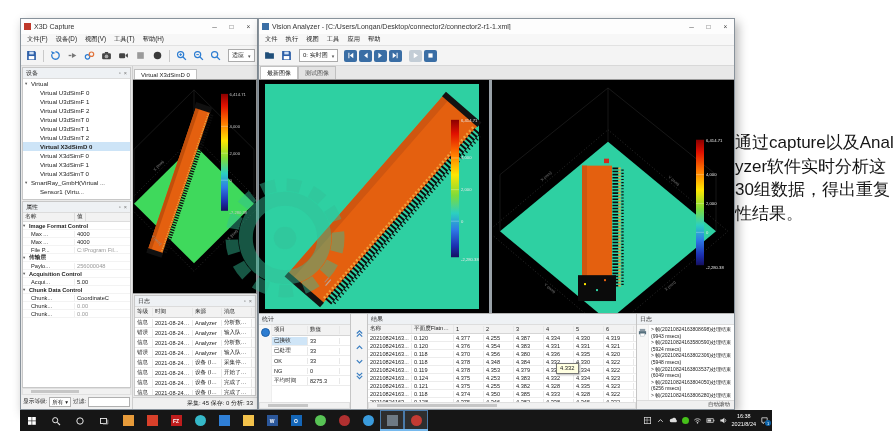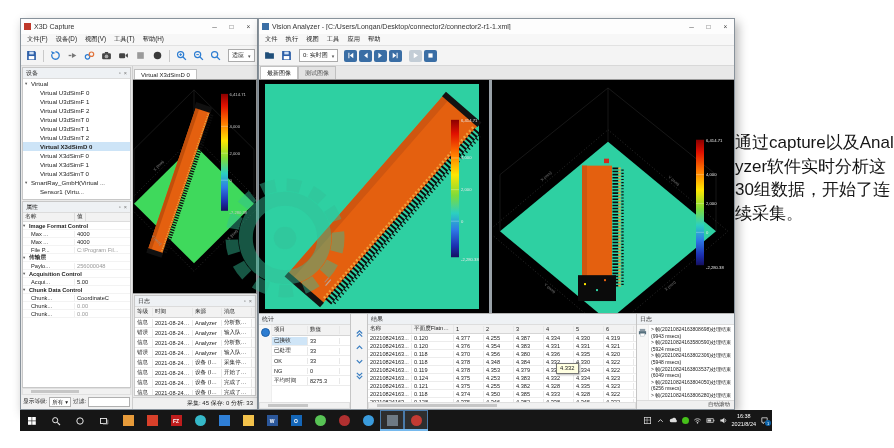--- a/index.html
+++ b/index.html
@@ -949,21 +949,21 @@
 
 <div class="watermark">
   <svg class="wm-gear" viewBox="0 0 100 100">
     <circle cx="50" cy="50" r="28" fill="none" stroke="rgba(52,190,150,.45)" stroke-width="10"></circle>
     <circle cx="50" cy="50" r="38" fill="none" stroke="rgba(52,190,150,.45)" stroke-width="9" stroke-dasharray="10,8"></circle>
     <circle cx="50" cy="50" r="8" fill="rgba(52,190,150,.45)"></circle>
   </svg>
 </div>
 
 <div class="annotation">
-  <p>通过capture以及Analyzer软件实时分析这30组数据，开始了连续采集。</p>
+  <p>通过capture以及Analyzer软件实时分析这30组数据，得出重复性结果。</p>
 </div>
 
 <div class="taskbar">
   <div class="tb-apps">
       <div class="tb-item">
         <svg class="ti">
           <use href="#i-win"></use>
         </svg>
       </div>
       <div class="tb-item">

